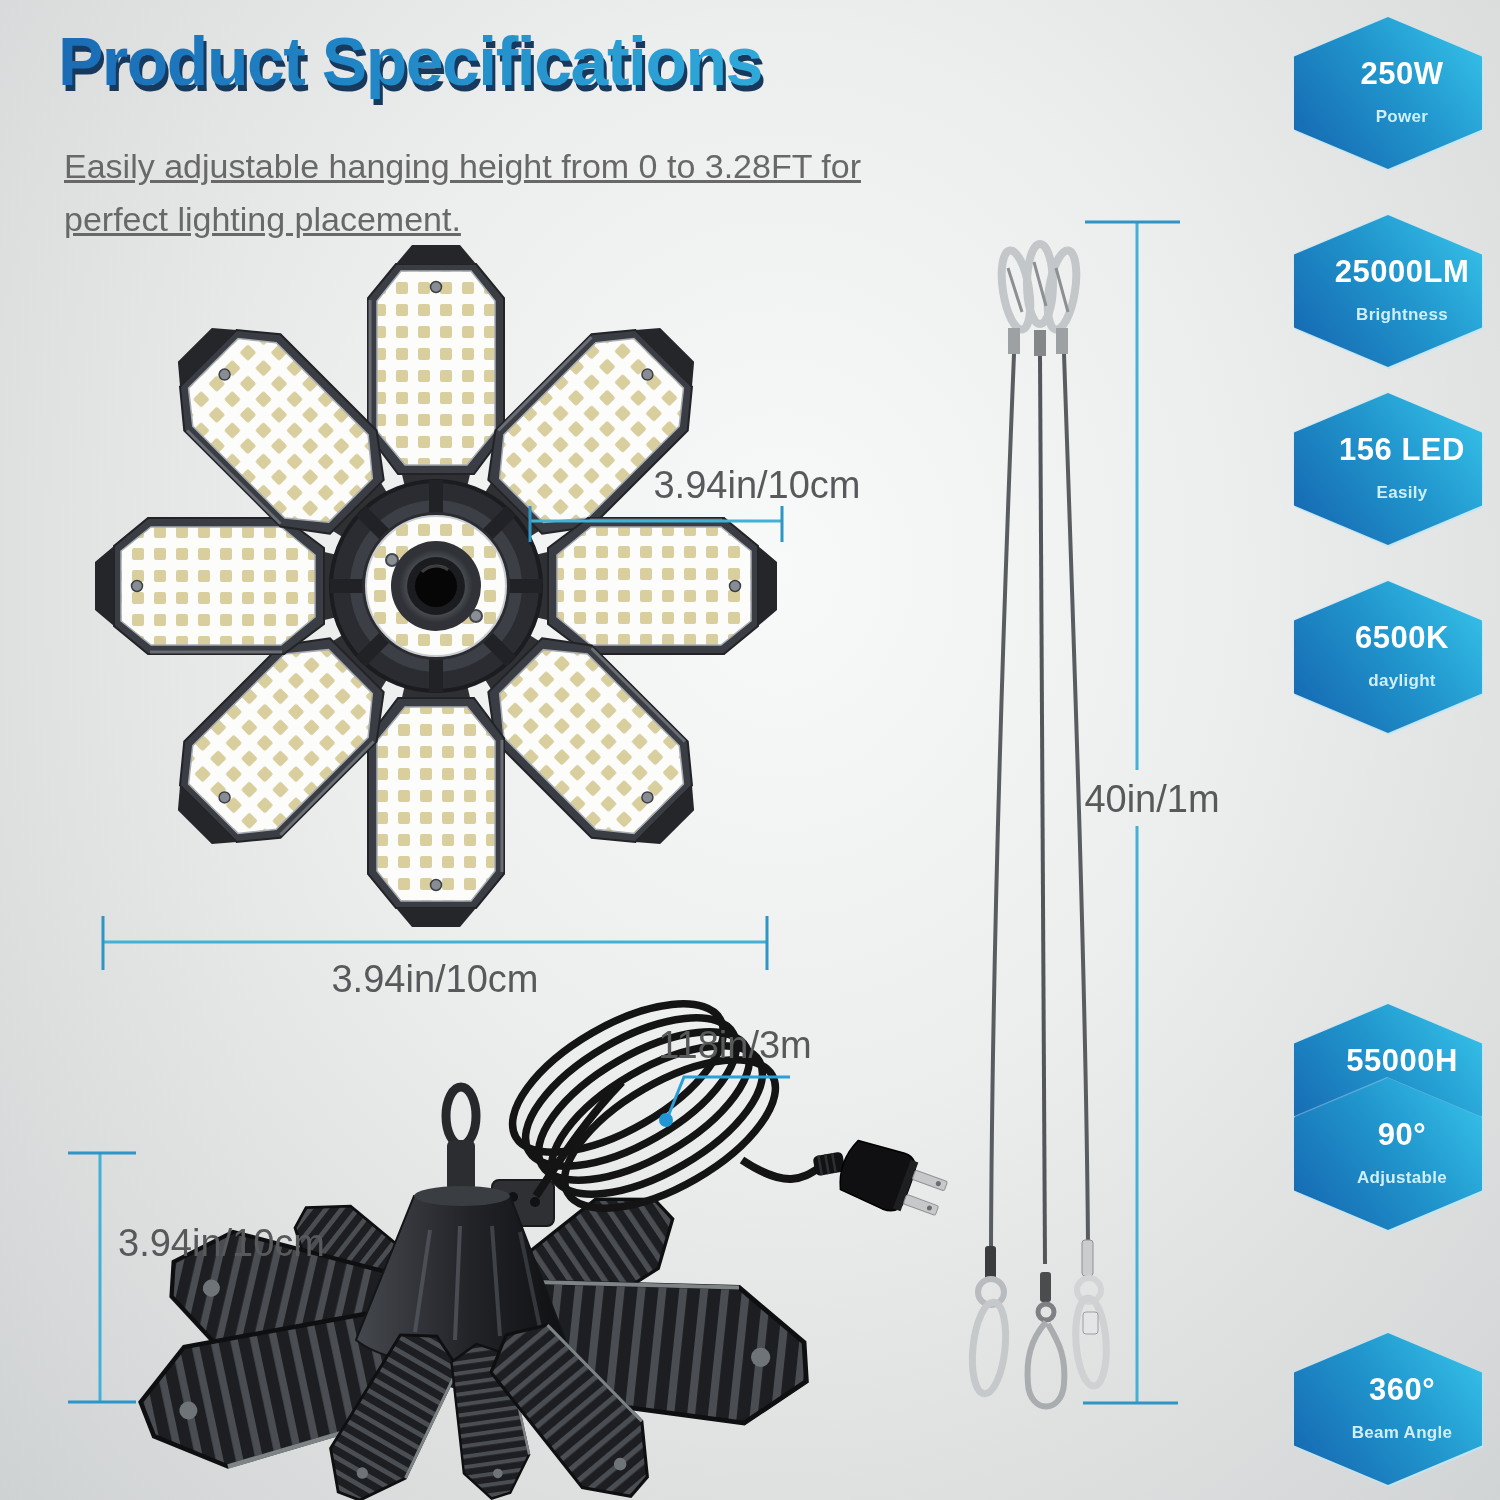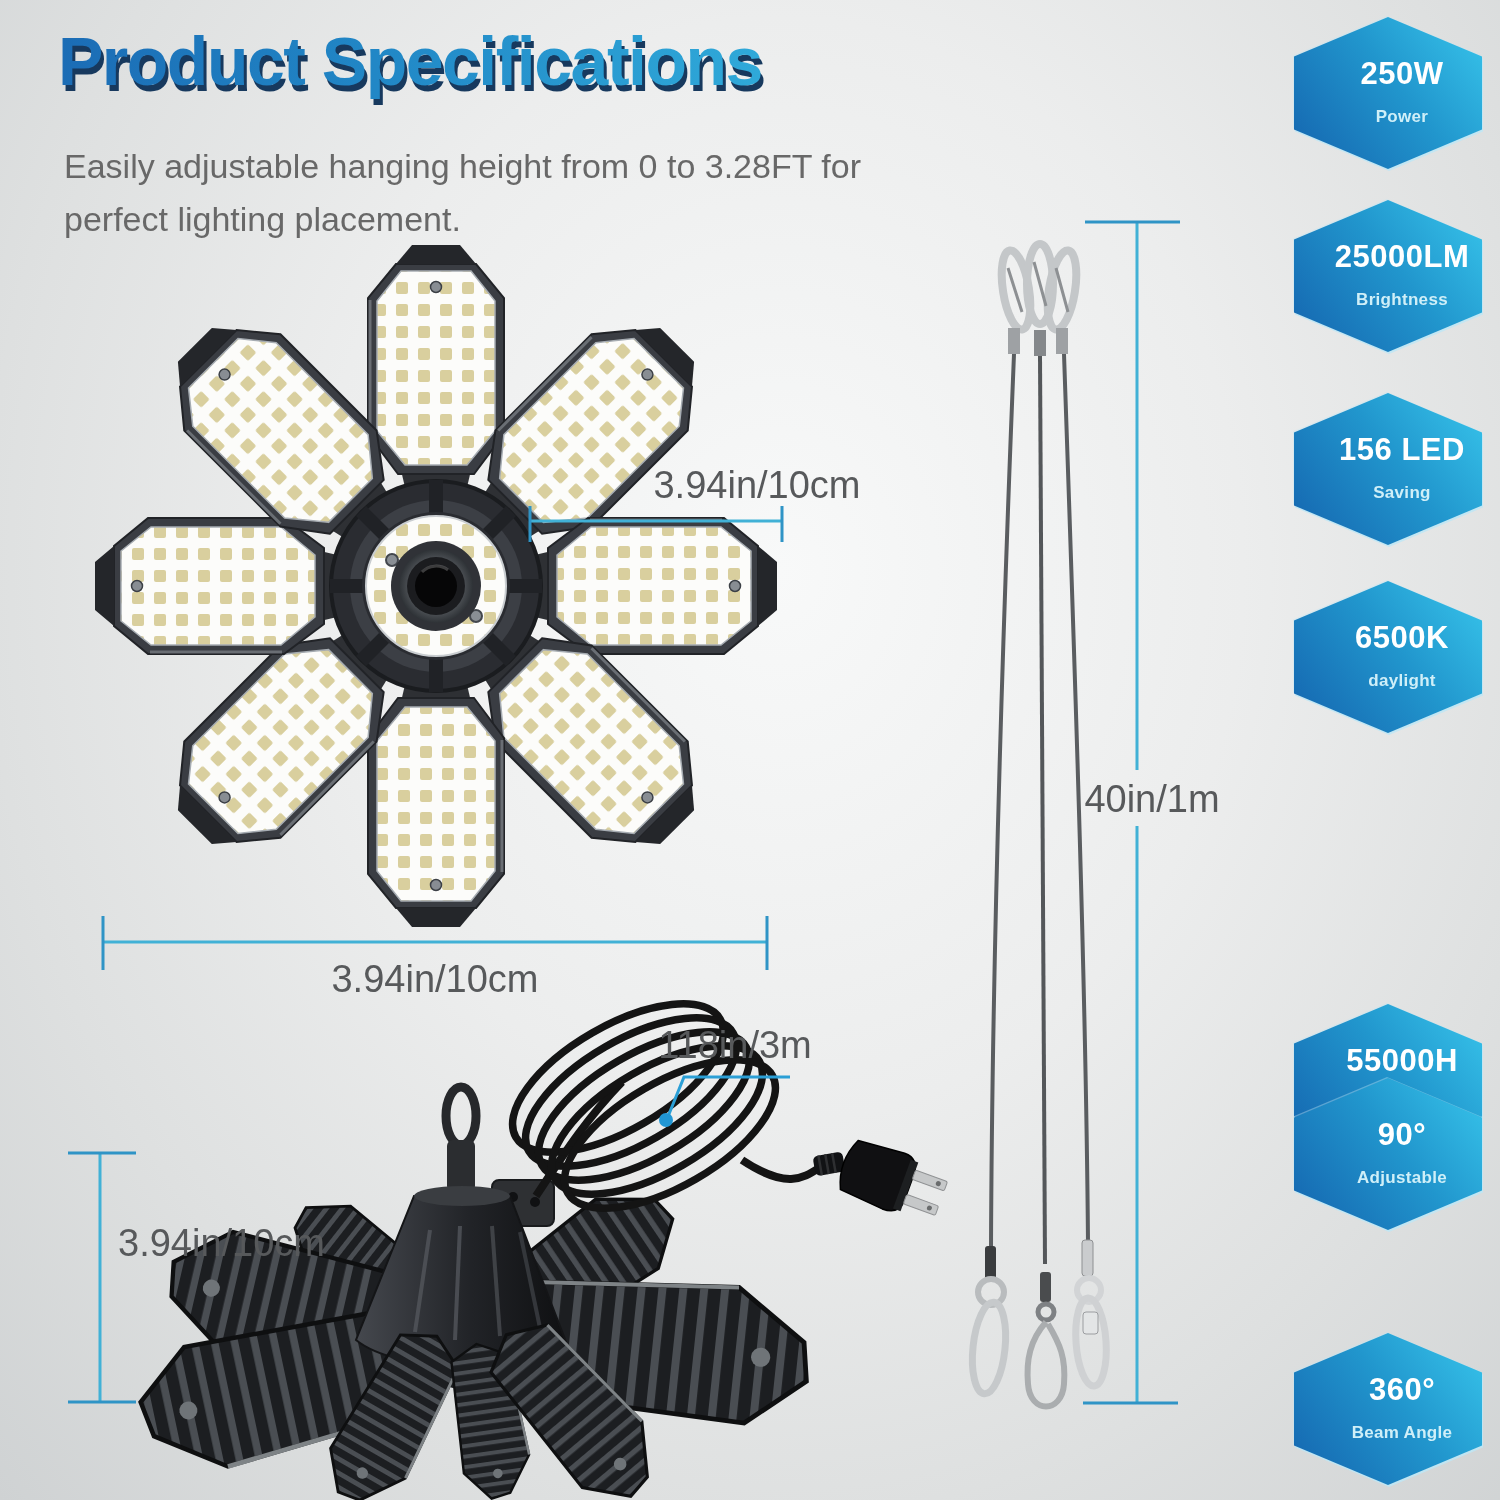--- a/index.html
+++ b/index.html
@@ -17,21 +17,21 @@
     line-height:1.15;
   }
   .title-shadow{position:absolute;left:3px;top:6px;color:#17395e;}
   .title-grad{
     position:absolute;left:0;top:0;
     background:linear-gradient(90deg,#1b6cb5 0%, #2187c6 45%, #2fa9d9 100%);
     -webkit-background-clip:text;background-clip:text;color:transparent;
   }
   .subtitle{
     position:absolute;left:64px;top:140px;width:1010px;
-    font-size:34px;color:#686868;line-height:1.55;white-space:pre-line;
+    font-size:34px;color:#686868;line-height:1.55;white-space:pre-line;text-decoration:underline;
   }
   
   .hex{
     position:absolute;left:1294px;width:188px;height:152px;
     filter:drop-shadow(1px 2px 0 rgba(190,230,245,.85)) drop-shadow(-1px -1px 0 rgba(190,230,245,.4));
   }
   .hex-inner{
     width:100%;height:100%;
     clip-path:polygon(50% 0%,100% 26%,100% 74%,50% 100%,0% 74%,0% 26%);
     background:linear-gradient(52deg,#1463ae 0%, #2196cd 55%, #38c6ec 100%);
@@ -254,30 +254,30 @@
     <text class="dim-text" x="1152" y="812" text-anchor="middle">40in/1m</text>
     <text class="dim-text" x="735" y="1058" text-anchor="middle">118in/3m</text>
   </svg>
 
   <div class="hex" style="top:17px">
     <div class="hex-inner">
         <div class="hex-value">250W</div>
     <div class="hex-label">Power</div>
       </div>
     </div>
-  <div class="hex" style="top:200px">
+  <div class="hex" style="top:215px">
     <div class="hex-inner">
         <div class="hex-value">25000LM</div>
     <div class="hex-label">Brightness</div>
       </div>
     </div>
   <div class="hex" style="top:393px">
     <div class="hex-inner">
         <div class="hex-value">156 LED</div>
-    <div class="hex-label">Saving</div>
+    <div class="hex-label">Easily</div>
       </div>
     </div>
   <div class="hex" style="top:581px">
     <div class="hex-inner">
         <div class="hex-value">6500K</div>
     <div class="hex-label">daylight</div>
       </div>
     </div>
   <div class="hex" style="top:1004px">
     <div class="hex-inner">

